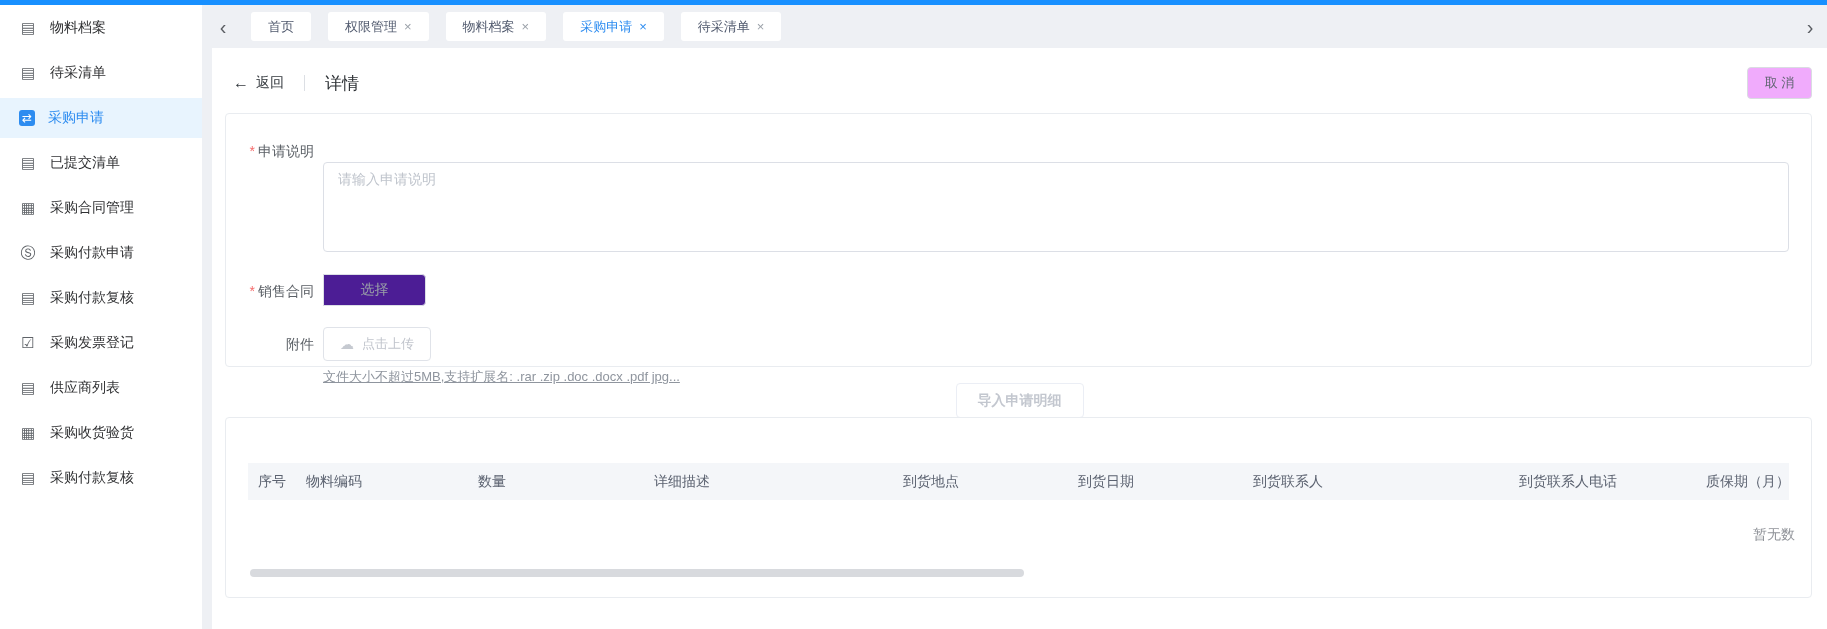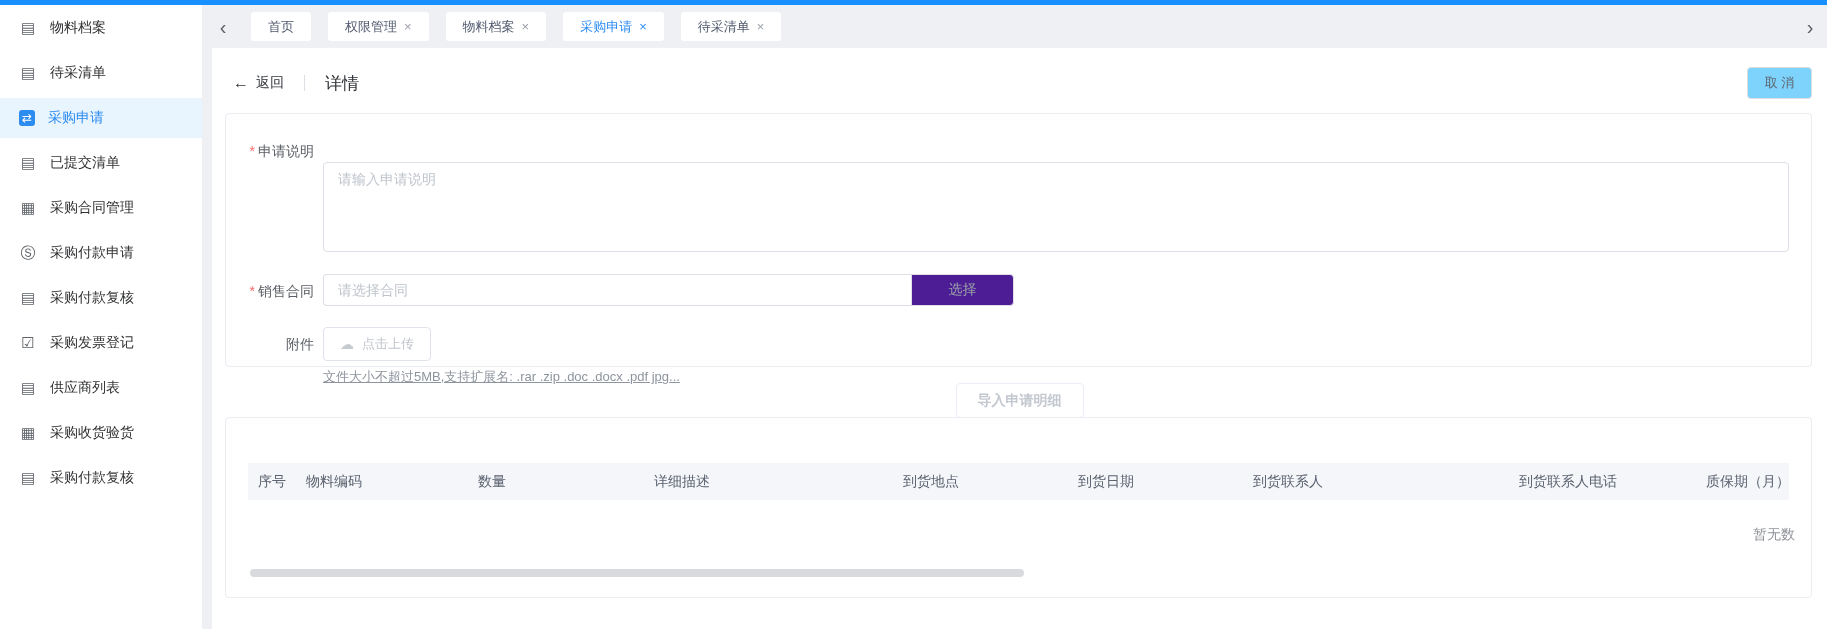--- a/index.html
+++ b/index.html
@@ -26,21 +26,21 @@
   .tab-chip.active .close{color:#2d8cf0;}
 
   
   .main{position:absolute;left:212px;top:48px;right:0;bottom:0;background:#fff;}
 
   .back-group{position:absolute;left:21px;top:22px;display:flex;align-items:center;height:26px;cursor:pointer;}
   .back-arrow{font-size:16px;color:#32373c;margin-right:7px;}
   .back-label{font-size:14px;color:#32373c;}
   .header-divider{width:1px;height:16px;background:#dcdfe4;margin:0 20px;}
   .page-title{font-size:17px;font-weight:500;color:#2b2f33;}
-  .cancel-btn{position:absolute;right:15px;top:19px;width:63px;height:30px;background:#7dd3fc;border:1px solid #d9dce1;border-radius:4px;font-size:13px;color:#5f6470;display:flex;align-items:center;justify-content:center;cursor:pointer;}
+  .cancel-btn{position:absolute;right:15px;top:19px;width:63px;height:30px;background:#f0abfc;border:1px solid #d9dce1;border-radius:4px;font-size:13px;color:#5f6470;display:flex;align-items:center;justify-content:center;cursor:pointer;}
 
   .panel{position:absolute;left:13px;right:15px;background:#fff;border:1px solid #e9ecf0;border-radius:4px;box-sizing:border-box;}
   #form-panel{top:65px;height:254px;padding:20px 22px;}
   .form-row{display:flex;}
   .form-label{width:66px;margin-right:9px;text-align:right;font-size:14px;color:#5b6066;flex-shrink:0;padding-top:9px;white-space:nowrap;}
   .req{color:#f56c6c;margin-right:3px;}
   .ta{flex:1;height:90px;border:1px solid #dcdfe6;border-radius:4px;padding:8px 14px;box-sizing:border-box;font-family:"Liberation Sans","DejaVu Sans",sans-serif;font-size:14px;color:#606266;resize:none;outline:none;margin-top:28px;}
   .ta::placeholder{color:#bfc4cc;}
   .row-contract{margin-top:22px;height:32px;}
   .inp{width:588px;height:32px;border:1px solid #dcdfe6;border-right:none;border-radius:4px 0 0 4px;padding:0 14px;box-sizing:border-box;font-family:"Liberation Sans","DejaVu Sans",sans-serif;font-size:14px;color:#606266;outline:none;}
@@ -145,21 +145,20 @@
     </div>
     <div class="cancel-btn">取 消</div>
 
     <div class="panel" id="form-panel">
       <div class="form-row">
         <div class="form-label"><span class="req">*</span><span>申请说明</span></div>
         <textarea class="ta" placeholder="请输入申请说明" style=""></textarea>
       </div>
       <div class="form-row row-contract">
         <div class="form-label"><span class="req">*</span><span>销售合同</span></div>
-        <input class="inp" placeholder="请选择合同" style="">
         <div class="append-btn">选择</div>
       </div>
       <div class="form-row row-attach">
         <div class="form-label"><span>附件</span></div>
         <div class="upload-btn">
           <span class="cloud">☁</span>
           <span>点击上传</span>
         </div>
       </div>
       <div class="hint">文件大小不超过5MB,支持扩展名: .rar .zip .doc .docx .pdf jpg...</div>

